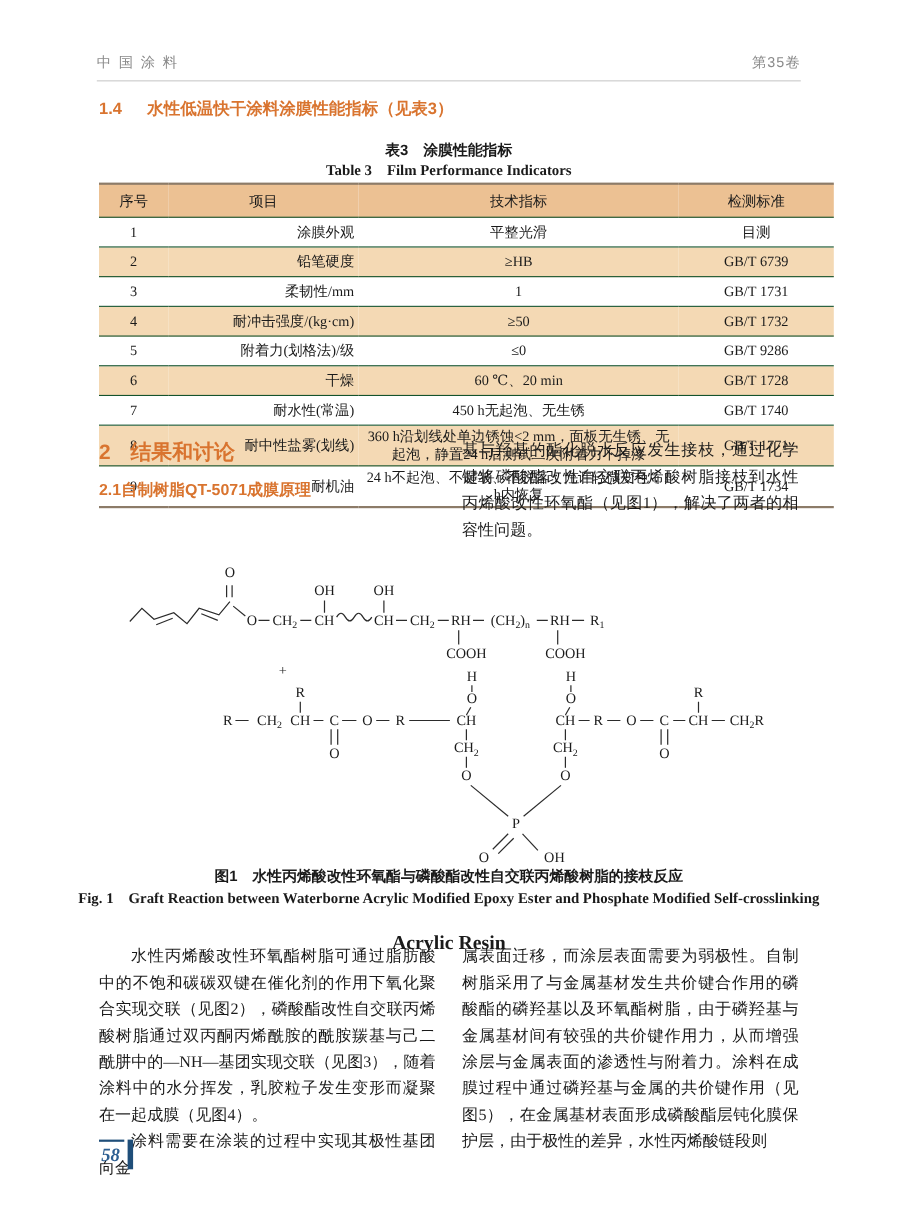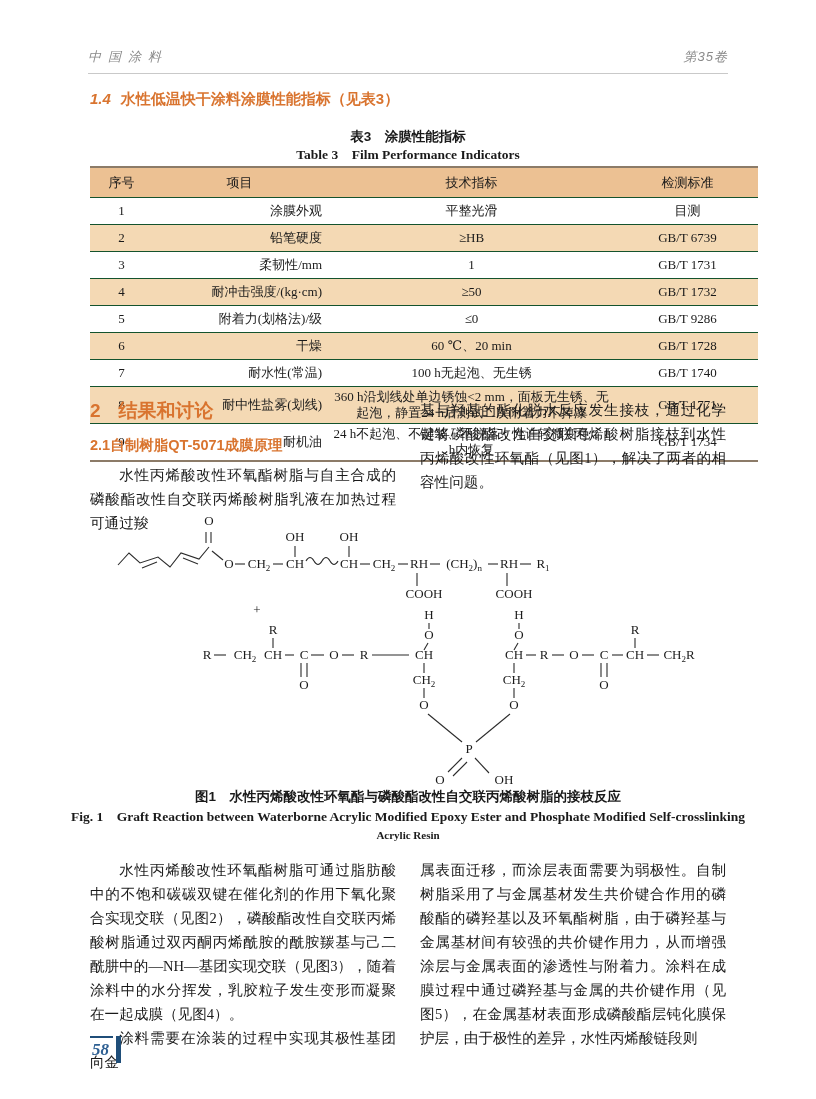--- a/index.html
+++ b/index.html
@@ -1,29 +1,29 @@
 <!DOCTYPE html>
 <html><head>
 <meta charset="utf-8">
 <style>
   html,body{margin:0;padding:0;background:#ffffff;}
   .page{position:relative;width:816px;height:1099px;background:#fff;margin:0 auto;overflow:hidden;
         font-family:"Liberation Serif","DejaVu Serif",serif;color:#1a1a1a;}
   .sans{font-family:"Liberation Sans","DejaVu Sans",sans-serif;}
 
   
-  .pg-header{position:absolute;left:88px;right:88px;top:48px;font-size:13px;color:var(--header-gray);font-style:italic;}
+  .pg-header{position:absolute;left:88px;right:88px;top:48px;font-size:13px;color:var(--header-gray);}
   .pg-header .journal{letter-spacing:7px;}
   .pg-header .vol{position:absolute;right:0;top:0;letter-spacing:1px;}
   .pg-rule{position:absolute;left:88px;right:88px;top:73px;border-bottom:1px solid #c9c9c9;}
 
   
   .h14{position:absolute;left:90px;top:90px;font-family:"Liberation Sans","DejaVu Sans",sans-serif;
        font-weight:bold;font-size:15px;color:var(--accent);}
-  .h14 .num{margin-right:10px;font-style:italic;}
+  .h14 .num{margin-right:23px;}
 
   
   .tbl-cap-zh{position:absolute;left:90px;width:636px;top:128px;text-align:center;
       font-family:"Liberation Sans","DejaVu Sans",sans-serif;font-weight:bold;font-size:13.5px;}
   .tbl-cap-en{position:absolute;left:90px;width:636px;top:146px;text-align:center;
       font-weight:bold;font-size:13.5px;}
 
   
   table.perf{position:absolute;left:90px;top:166px;width:636px;border-collapse:collapse;
       font-size:13px;table-layout:fixed;border-top:2px solid var(--table-rule);border-bottom:2px solid var(--table-rule);}
@@ -52,21 +52,21 @@
 
   
   .figure{position:absolute;left:112px;top:508px;width:600px;height:282px;}
   .figure svg{display:block;}
   .figure line,.figure polyline,.figure path{stroke:#2b2b2b;stroke-width:1.1;fill:none;}
   .figure .dash{stroke-dasharray:3,2;stroke-width:1;}
   .figure text{font-family:"Liberation Serif","DejaVu Serif","DejaVu Sans",serif;font-size:13px;fill:#1a1a1a;}
   .fig-cap-zh{position:absolute;left:90px;width:636px;top:788px;text-align:center;
       font-family:"Liberation Sans","DejaVu Sans",sans-serif;font-weight:bold;font-size:13.5px;}
   .fig-cap-en{position:absolute;left:70px;width:676px;top:808px;text-align:center;font-weight:bold;font-size:13.5px;}
-  .fig-cap-en2{position:absolute;left:90px;width:636px;top:829px;text-align:center;font-weight:bold;font-size:11px;}
+  .fig-cap-en2{position:absolute;left:90px;width:636px;top:847px;text-align:center;font-weight:bold;font-size:18px;}
 
   .cols-bottom{position:absolute;left:90px;top:858px;width:636px;}
 
   
   .footer{position:absolute;left:90px;top:1036px;display:flex;align-items:flex-start;}
   .pg-num{border-top:2px solid var(--footer-bar);color:var(--footer-blue);font-style:italic;
       font-weight:bold;font-size:17px;padding:2px 4px 0 2px;line-height:20px;}
   .foot-bar{width:5px;height:27px;background:var(--footer-bar);margin:0 7px 0 3px;}
   .foot-labels{padding-top:1px;}
   .foot-zh{font-family:"Liberation Sans","DejaVu Sans",sans-serif;font-weight:bold;font-size:13px;color:#3c3c3c;line-height:14px;}
@@ -132,21 +132,21 @@
         </tr>
         <tr>
           <td class="c0">6</td>
           <td class="c1">干燥</td>
           <td class="c2">60 ℃、20 min</td>
           <td class="c3">GB/T 1728</td>
         </tr>
         <tr>
           <td class="c0">7</td>
           <td class="c1">耐水性(常温)</td>
-          <td class="c2">100 h无起泡、无生锈</td>
+          <td class="c2">450 h无起泡、无生锈</td>
           <td class="c3">GB/T 1740</td>
         </tr>
         <tr>
           <td class="c0">8</td>
           <td class="c1">耐中性盐雾(划线)</td>
           <td class="c2">360 h沿划线处单边锈蚀&lt;2 mm，面板无生锈、无起泡，静置24 h后测试二次附着力不掉漆</td>
           <td class="c3">GB/T 1771</td>
         </tr>
         <tr>
           <td class="c0">9</td>
@@ -158,21 +158,20 @@
   </table>
 
   <div class="cols-top">
     <div class="col-l">
       <div class="h2line">
         <span class="num">2</span><span>结果和讨论</span>
       </div>
       <div class="h21line">
         <span class="num">2.1</span><span>自制树脂QT-5071成膜原理</span>
       </div>
-      <p class="body indent">水性丙烯酸改性环氧酯树脂与自主合成的磷酸酯改性自交联丙烯酸树脂乳液在加热过程可通过羧</p>
     </div>
     <div class="col-r">
       <p class="body">基与羟基的酯化脱水反应发生接枝，通过化学键将磷酸酯改性自交联丙烯酸树脂接枝到水性丙烯酸改性环氧酯（见图1），解决了两者的相容性问题。</p>
     </div>
   </div>
 
   <div class="figure">
     <svg width="600" height="282" viewBox="0 0 600 282">
 
       <polyline points="6,57 17,45 28,55 46,49 58,59 69,45 87,51 97,39"></polyline>

